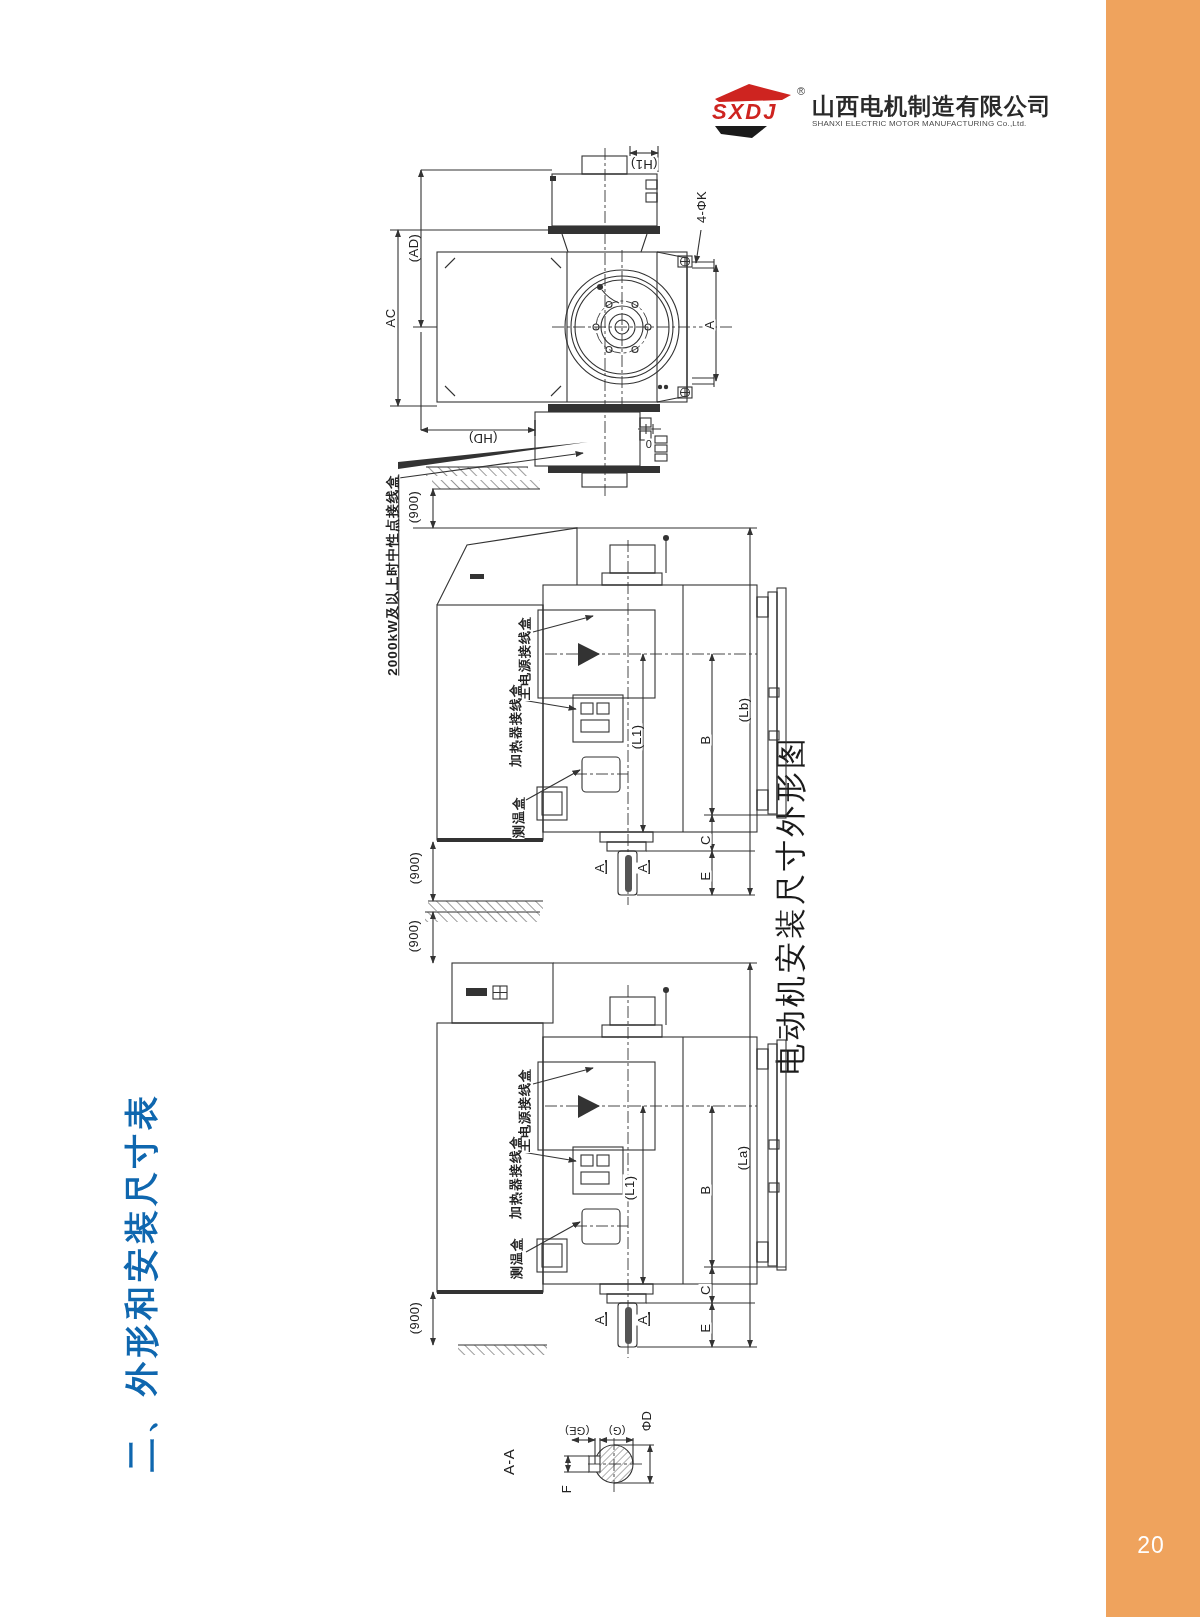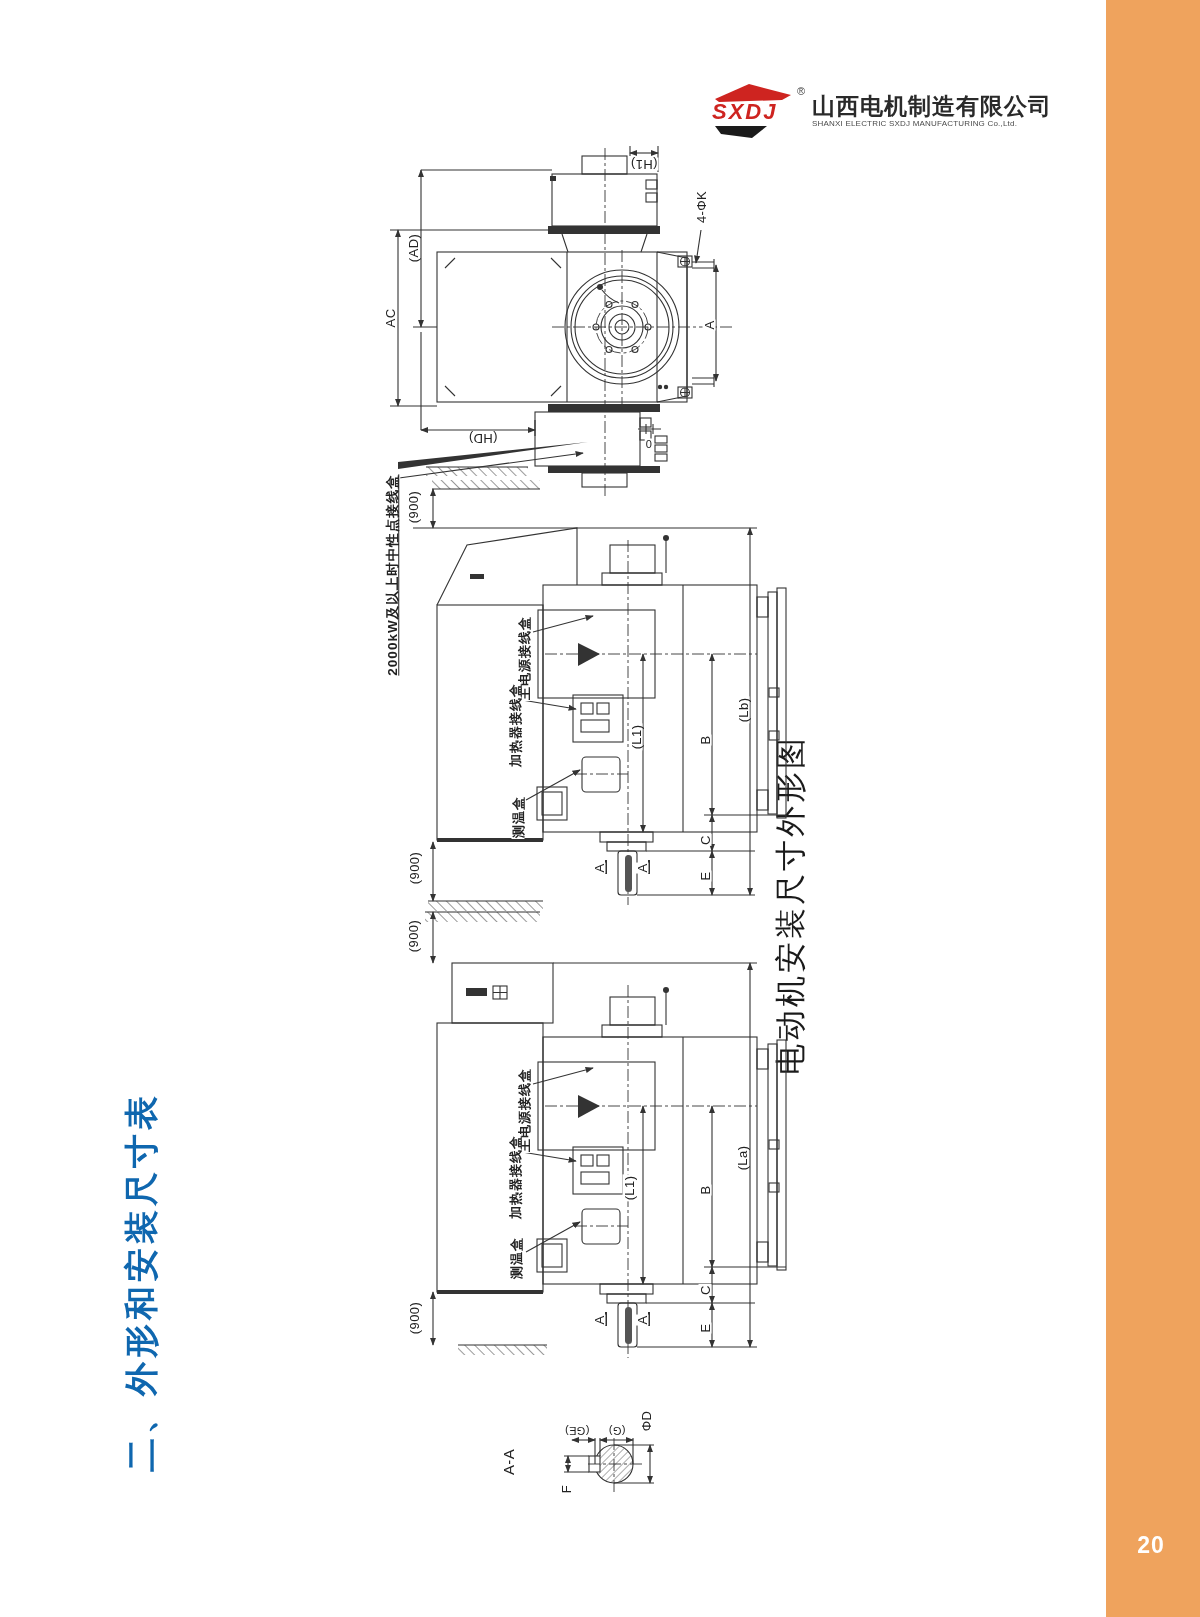--- a/index.html
+++ b/index.html
@@ -1,21 +1,21 @@
 <!DOCTYPE html>
 <html><head>
 <meta charset="utf-8">
 <style>
   html,body{margin:0;padding:0;background:#888;}
   #page{position:relative;width:1200px;height:1617px;background:#ffffff;overflow:hidden;
         font-family:"Liberation Sans",sans-serif;}
   
   .strip{position:absolute;left:1106px;top:0;width:94px;height:1617px;background:#EFA35D;}
   .pagenum{position:absolute;left:1151px;top:1545px;transform:translate(-50%,-50%);
-           color:#fff;font-size:23px;font-weight:bold;letter-spacing:1px;}
+           color:#fff;font-size:23px;font-weight:normal;letter-spacing:1px;}
   
   .lbl{position:absolute;font-size:13px;color:#222;white-space:nowrap;line-height:1;
        background:#fff;padding:0 1px;transform:translate(-50%,-50%);letter-spacing:.4px;}
   .r90{transform:translate(-50%,-50%) rotate(-90deg);}
   .r180{transform:translate(-50%,-50%) rotate(180deg);}
   .cjk{font-weight:700;font-size:13px;letter-spacing:1px;}
   .note{font-weight:700;font-size:13.5px;text-decoration:underline;letter-spacing:1px;}
   .tiny{font-size:11px;}
   .caption{position:absolute;left:791px;top:905px;transform:translate(-50%,-50%) rotate(-90deg);
            font-size:31px;font-weight:500;color:#1a1a1a;letter-spacing:3px;white-space:nowrap;background:transparent;}
@@ -41,21 +41,21 @@
   <div class="strip"></div>
   <div class="pagenum">20</div>
 
   <svg style="position:absolute;left:705px;top:80px" width="100" height="60" viewBox="0 0 100 60">
     <polygon points="10,19 44,4 86,15 77,20 14,22" fill="#CE2420"></polygon>
     <text class="brand" x="7" y="39">SXDJ</text>
     <polygon points="10,46 62,46 47,58 16,54" fill="#1b1b1b"></polygon>
   </svg>
   <div class="logo-r">®</div>
   <div class="logo-cn">山西电机制造有限公司</div>
-  <div class="logo-en">SHANXI ELECTRIC SXDJ MANUFACTURING Co.,Ltd.</div>
+  <div class="logo-en">SHANXI ELECTRIC MOTOR MANUFACTURING Co.,Ltd.</div>
 
   <div class="bluetitle">二、外形和安装尺寸表</div>
   <div class="caption">电动机安装尺寸外形图</div>
 
   <svg style="position:absolute;left:385px;top:140px" width="420" height="1390" viewBox="385 140 420 1390">
     <defs>
       <marker id="ar" viewBox="0 0 10 10" refX="9" refY="5" markerWidth="7.5" markerHeight="7.5" orient="auto-start-reverse">
         <path d="M0,1.2 L10,5 L0,8.8 z" fill="#333"></path>
       </marker>
       <pattern id="hatA" patternUnits="userSpaceOnUse" width="7" height="7" patternTransform="rotate(-45)">

